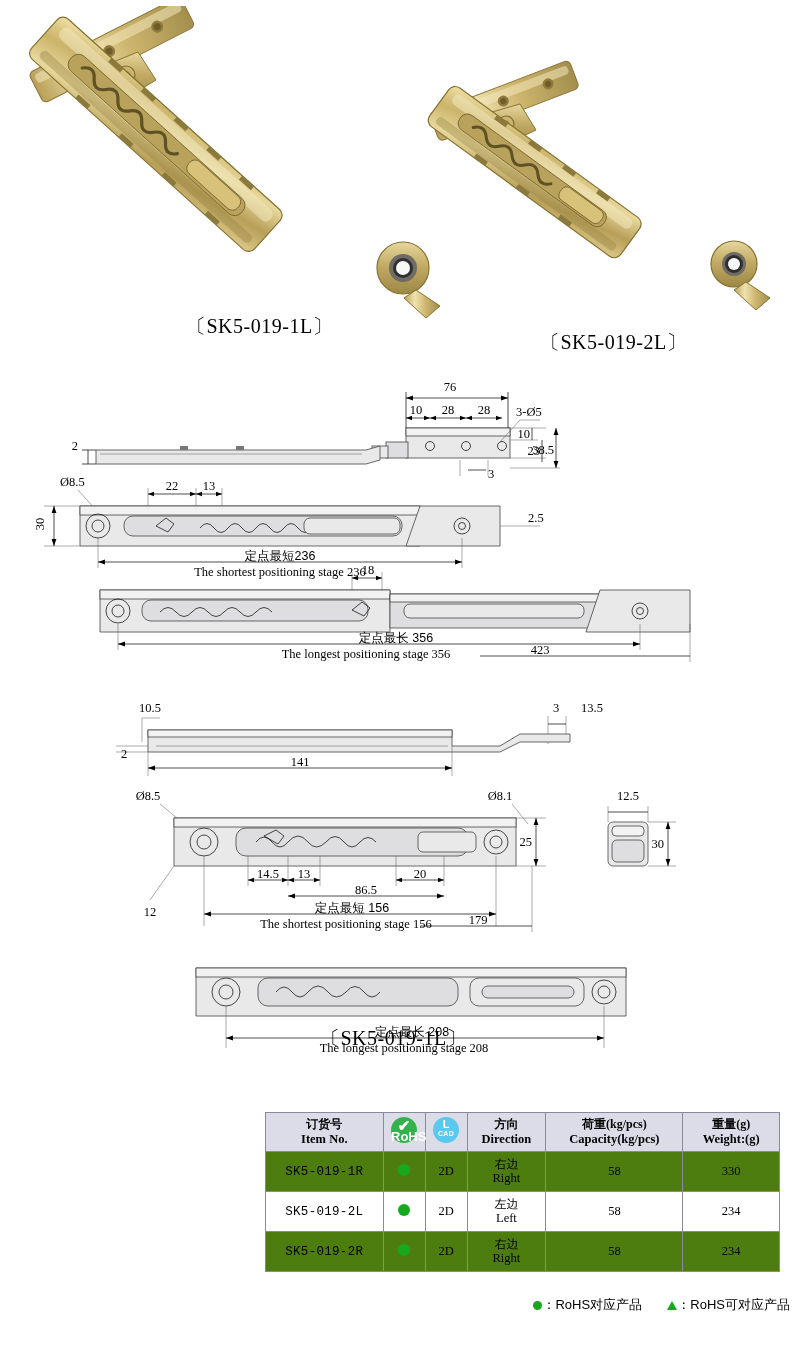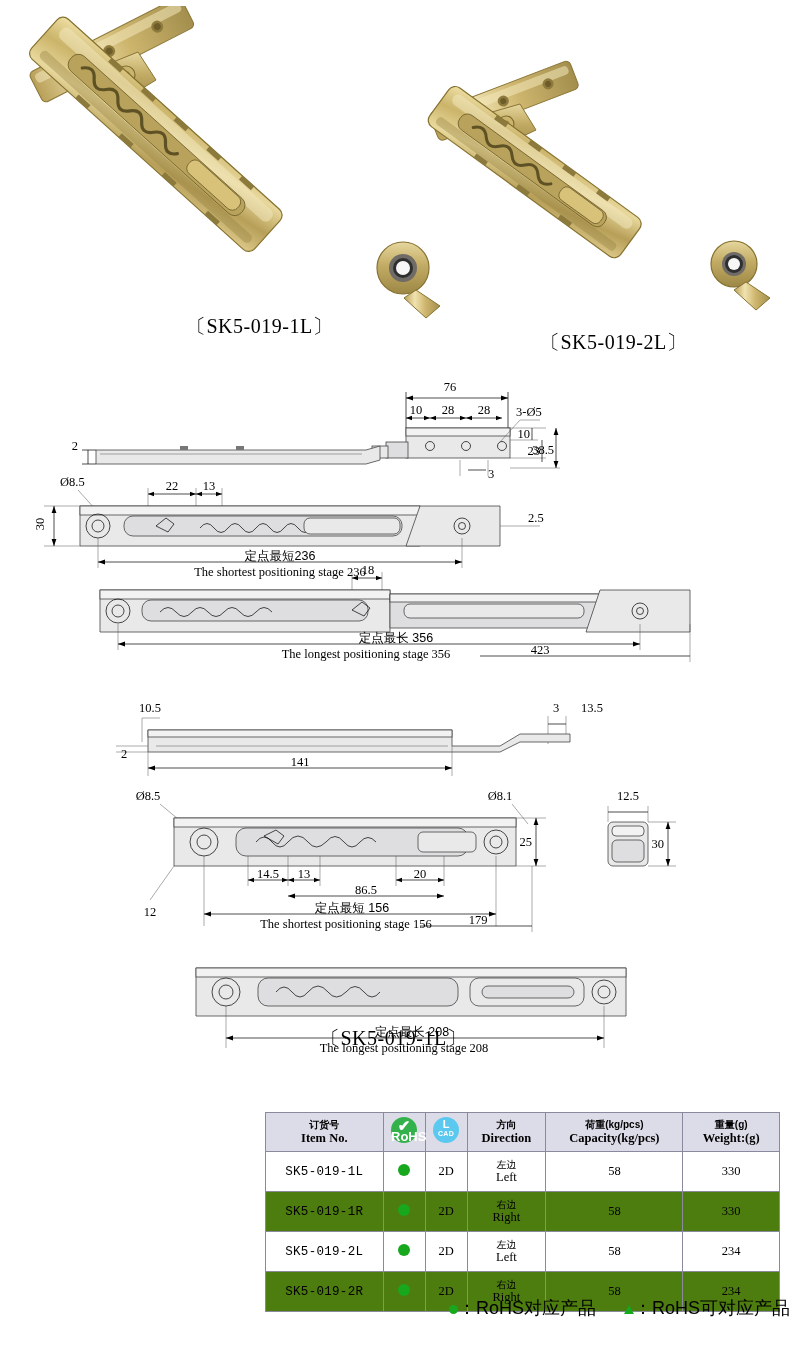--- a/index.html
+++ b/index.html
@@ -94,21 +94,21 @@
     background: #ffffff;
   }
   table.spec tbody tr.alt td { background: #4d7c0f; }
   .col-item { width: 120px; }
   .col-rohs { width: 38px; }
   .col-cad  { width: 38px; }
   .col-dir  { width: 76px; }
   .col-cap  { width: 136px; }
   .col-wt   { width: 96px; }
   .itemno { font-family: "Liberation Mono", monospace; font-size: 13px; letter-spacing: 0.3px; }
-  .cn { font-family: Liberation Sans, sans-serif; font-size: 10px; }
+  .cn { font-family: Liberation Serif, serif; font-size: 12px; }
   .two-line span { display: block; line-height: 1.12; }
 
   .rohs-badge {
     display: inline-block;
     width: 26px; height: 26px;
     border-radius: 50%;
     background: #33b24b;
     color: #fff;
     font-family: "Liberation Sans", sans-serif;
     font-size: 8px;
@@ -164,21 +164,21 @@
     vertical-align: middle;
   }
 
   
   .note-line-1 {
     position: absolute;
     left: 0; top: 1296px;
     width: 790px;
     text-align: right;
     font-family: "Liberation Sans", sans-serif;
-    font-size: 18px;
+    font-size: 13px;
   }
   .note-line-2 {
     position: absolute;
     left: 0; top: 1322px;
     width: 800px;
     text-align: center;
     font-family: "Liberation Serif", serif;
     font-size: 12.5px;
   }
   .note-line-2 .seg { margin: 0 6px; }
@@ -625,31 +625,20 @@
             <span class="cn">荷重(kg/pcs)</span>
             <span>Capacity(kg/pcs)</span>
           </th>
           <th class="col-wt two-line">
             <span class="cn">重量(g)</span>
             <span>Weight:(g)</span>
           </th>
         </tr>
       </thead>
       <tbody>
-        <tr>
-          <td class="itemno">SK5-019-1L</td>
-          <td><span class="dot"></span></td>
-          <td>2D</td>
-          <td class="two-line">
-            <span class="cn">左边</span>
-            <span>Left</span>
-          </td>
-          <td>58</td>
-          <td>330</td>
-        </tr>
         <tr class="alt">
           <td class="itemno">SK5-019-1R</td>
           <td><span class="dot"></span></td>
           <td>2D</td>
           <td class="two-line">
             <span class="cn">右边</span>
             <span>Right</span>
           </td>
           <td>58</td>
           <td>330</td>

